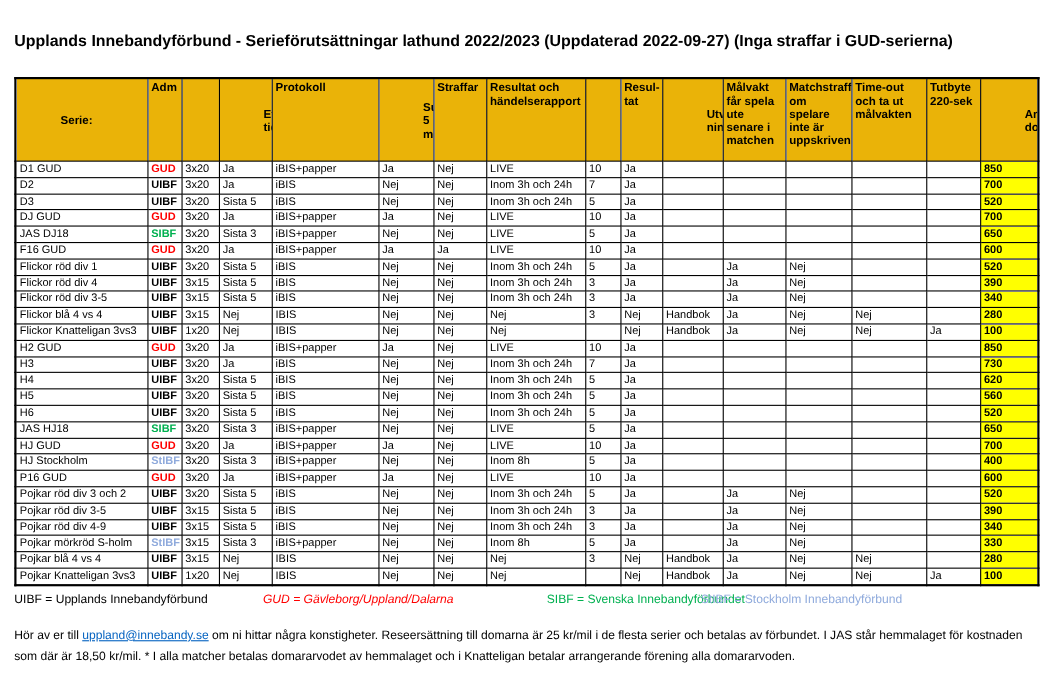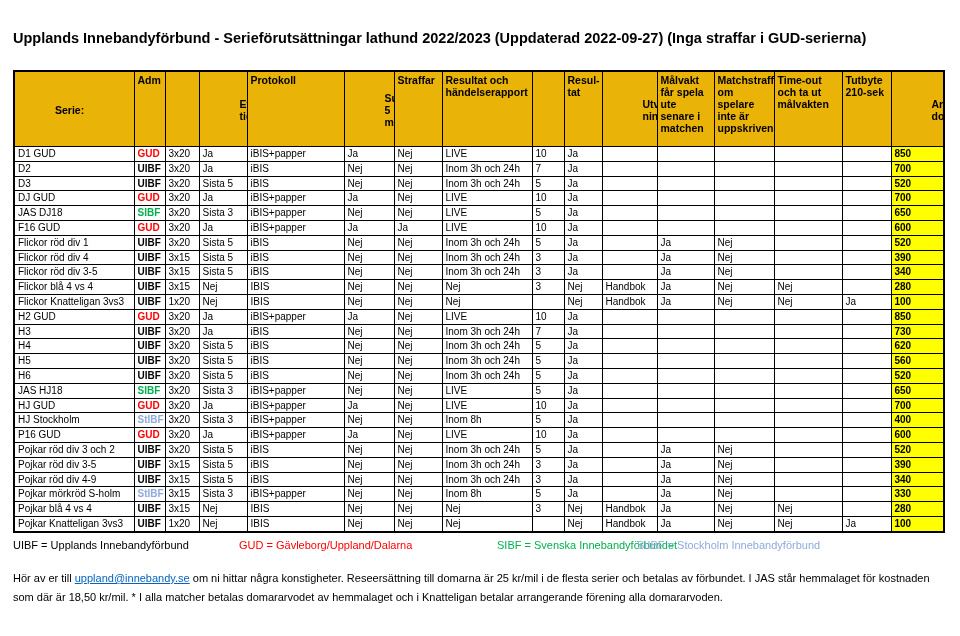--- a/index.html
+++ b/index.html
@@ -86,21 +86,21 @@
 senare i
 matchen</th>
         <th>Matchstraff
 om spelare
 inte är
 uppskriven</th>
         <th>Time-out
 och ta ut
 målvakten</th>
         <th>Tutbyte
-210-sek</th>
+220-sek</th>
         <th class="vmid">Arvode/
 domare</th>
       </tr>
     </thead>
   <tbody>
       <tr>
         <td>D1 GUD</td>
         <td class="adm-cell" style="color: rgb(255, 0, 0);">GUD</td>
         <td>3x20</td>
         <td>Ja</td>
@@ -565,20 +565,20 @@
         <td>Nej</td>
         <td>Nej</td>
         <td>Ja</td>
         <td class="arvode-cell">100</td>
       </tr>
     </tbody>
 </table>
 
 <div class="legend">
     <span class="legend-item" style="left: 13px; color: rgb(0, 0, 0);">UIBF = Upplands Innebandyförbund</span>
-    <span class="legend-item" style="left: 239px; color: rgb(255, 0, 0);">GUD = Gävleborg/Uppland/Dalarna</span>
+    <span class="legend-item" style="left: 239px; color: rgb(255, 0, 0); font-style: italic;">GUD = Gävleborg/Uppland/Dalarna</span>
     <span class="legend-item" style="left: 462px; color: rgb(0, 176, 80); margin-left: 35px;">SIBF = Svenska Innebandyförbundet</span>
     <span class="legend-item" style="left: 637px; color: rgb(143, 170, 220);">StIBF = Stockholm Innebandyförbund</span>
   </div>
 
 <div class="footer">
   <span>Hör av er till </span><a href="#">uppland@innebandy.se</a><span> om ni hittar några konstigheter. Reseersättning till domarna är 25 kr/mil i de flesta serier och betalas av förbundet. I JAS står hemmalaget för kostnaden som där är 18,50 kr/mil. * I alla matcher betalas domararvodet av hemmalaget och i Knatteligan betalar arrangerande förening alla domararvoden.</span>
 </div>
 
 </body></html>

